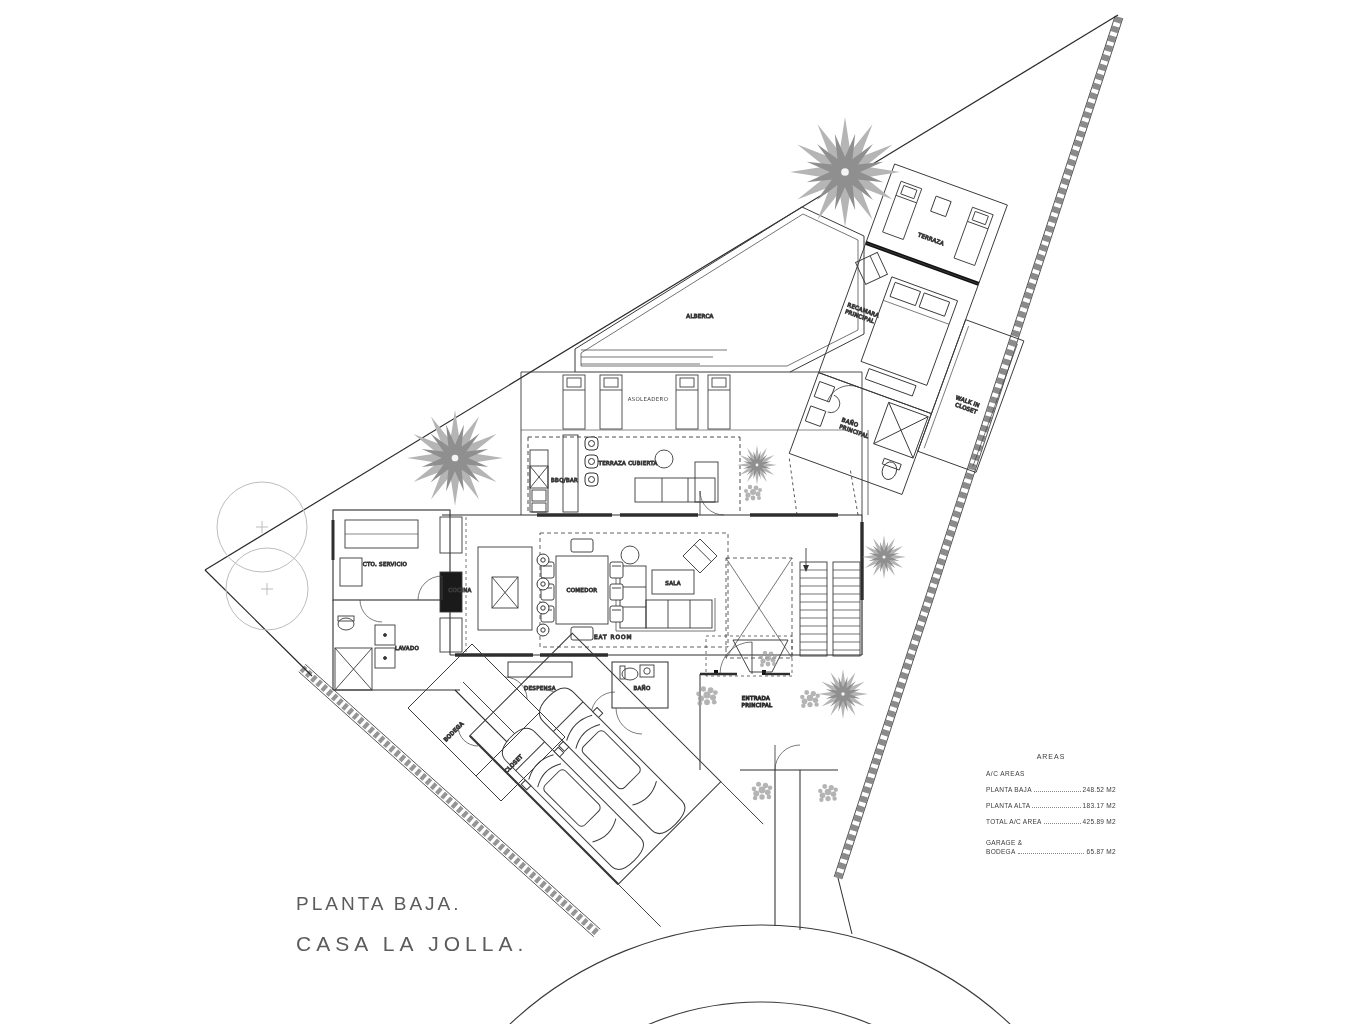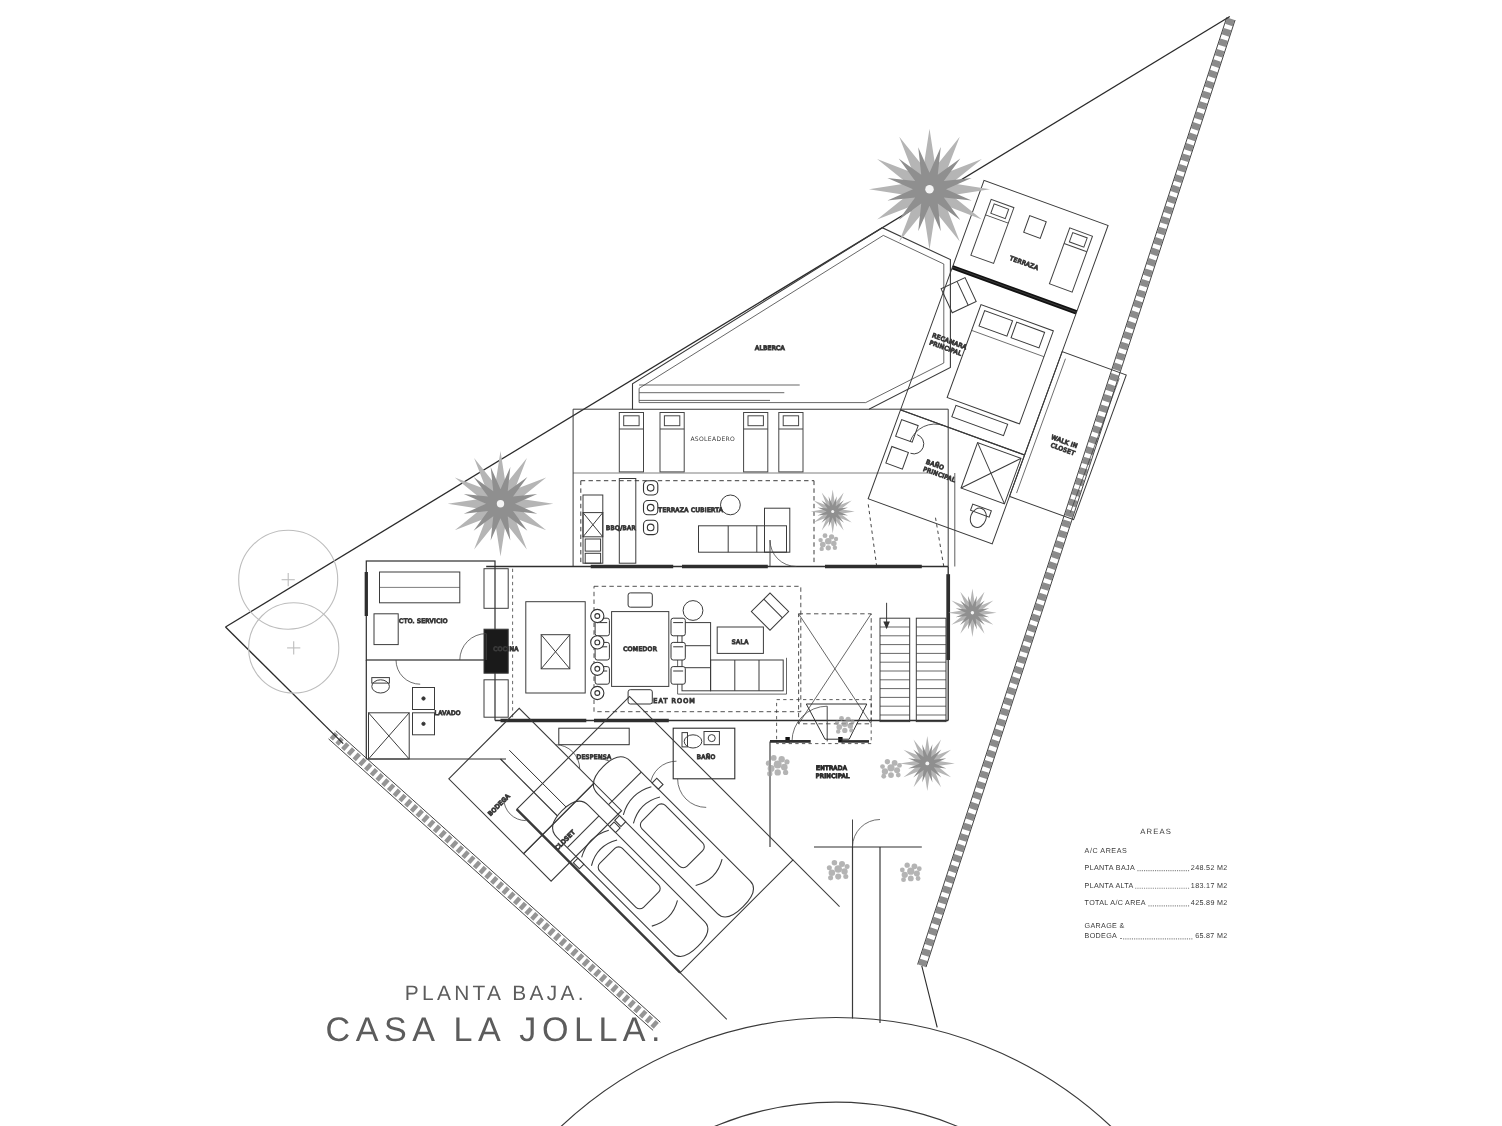--- a/index.html
+++ b/index.html
@@ -12,22 +12,22 @@
   .areas{position:absolute;left:986px;top:753px;width:130px;color:#3a3a3a;}
   .areas .a-title{text-align:center;font-size:7px;letter-spacing:1px;margin-bottom:10px;}
   .areas .a-sub{font-size:6.5px;letter-spacing:.5px;margin-bottom:6px;}
   .a-row{display:flex;align-items:flex-end;font-size:6.5px;margin-top:9px;letter-spacing:.3px;}
   .a-row .leader{flex:1;border-bottom:1px dotted #8a8a8a;margin:0 2px 1px 2px;}
   .a-row .val{white-space:nowrap;}
   .a-grp2{margin-top:14px;}
   .a-l1{font-size:6.5px;letter-spacing:.3px;}
   
   .titleblock{position:absolute;left:296px;top:893px;color:#5c5c5c;}
-  .tb-1{font-size:19px;letter-spacing:3px;text-align:center;}
-  .tb-2{font-size:31px;letter-spacing:5px;margin-top:3px;}
+  .tb-1{font-size:19px;letter-spacing:3px;}
+  .tb-2{font-size:21px;letter-spacing:5px;margin-top:17px;}
 </style>
 </head>
 <body>
 
 <div class="page">
 
 <svg width="1365" height="1024" viewBox="0 0 1365 1024">
   <defs>
     <g id="treeStar">
       <polygon fill="#b5b5b5" points="1,0 0.367,0.098 0.866,0.5 0.269,0.269 0.5,0.866 0.098,0.367 0,1 -0.098,0.367 -0.5,0.866 -0.269,0.269 -0.866,0.5 -0.367,0.098 -1,0 -0.367,-0.098 -0.866,-0.5 -0.269,-0.269 -0.5,-0.866 -0.098,-0.367 0,-1 0.098,-0.367 0.5,-0.866 0.269,-0.269 0.866,-0.5 0.367,-0.098"></polygon>

